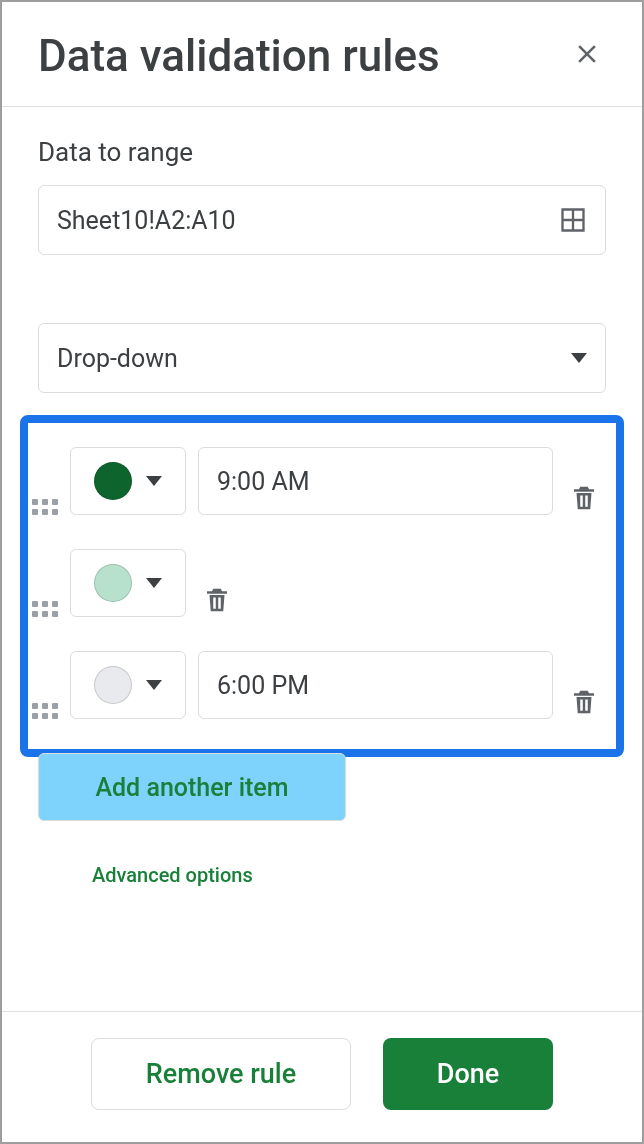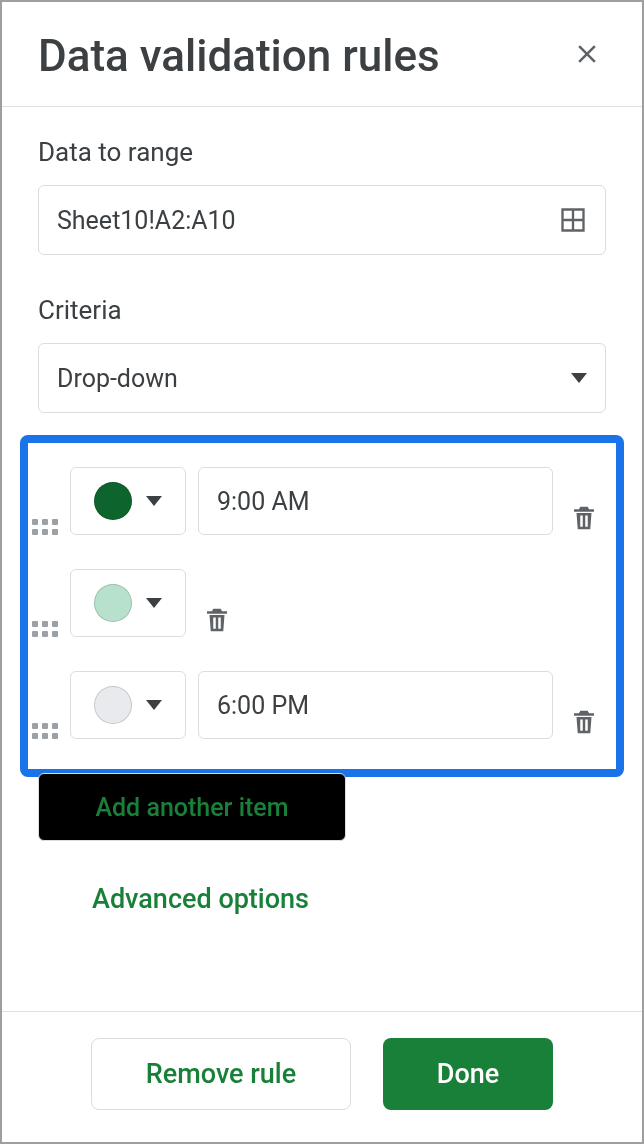--- a/index.html
+++ b/index.html
@@ -72,20 +72,21 @@
     background: #fff;
   }
   .range-box { justify-content: space-between; }
   .grid-icon {
     width: 28px; height: 28px; flex: 0 0 auto;
   }
   .grid-icon svg { width: 100%; height: 100%; display:block; }
   .criteria-box {
     justify-content: space-between;
     cursor: pointer;
+    margin-top: 28px;
   }
   .caret-down {
     width: 0; height: 0;
     border-left: 8px solid transparent;
     border-right: 8px solid transparent;
     border-top: 10px solid #3c4043;
   }
   .items-highlight {
     border: 8px solid #1a73e8;
     border-radius: 8px;
@@ -148,26 +149,26 @@
   .trash svg { width:100%; height:100%; display:block; }
   .add-item-btn {
     border: 1px solid #dadce0;
     border-radius: 6px;
     height: 68px;
     width: 308px;
     display:flex; align-items:center; justify-content:center;
     font-size: 25px;
     color:#188038;
     font-weight:500;
-    background:#000000;
+    background:#7dd3fc;
     cursor:pointer;
     margin-top: -4px;
   }
   .adv-options {
-    font-size: 27px;
+    font-size: 20px;
     color:#188038;
     font-weight:500;
     margin: 42px 0 10px 54px;
     cursor:pointer;
     display:inline-block;
   }
   .footer {
     border-top: 1px solid #e0e0e0;
     padding: 26px 36px 32px 36px;
     display:flex;
@@ -218,21 +219,20 @@
       <span>Sheet10!A2:A10</span>
       <span class="grid-icon">
         <svg viewBox="0 0 24 24">
             <path fill="none" stroke="#5f6368" stroke-width="2" d="M3 3h18v18H3z M3 12h18 M12 3v18"></path>
           </svg>
       </span>
     </div>
 
     <div class="gap-block"></div>
 
-    <p class="section-label">Criteria</p>
     <div class="field-box criteria-box">
       <span>Drop-down</span>
       <span class="caret-down"></span>
     </div>
 
     <div class="items-highlight">
 
       <div class="item-row">
         <div class="drag-handle">
           <span></span>

